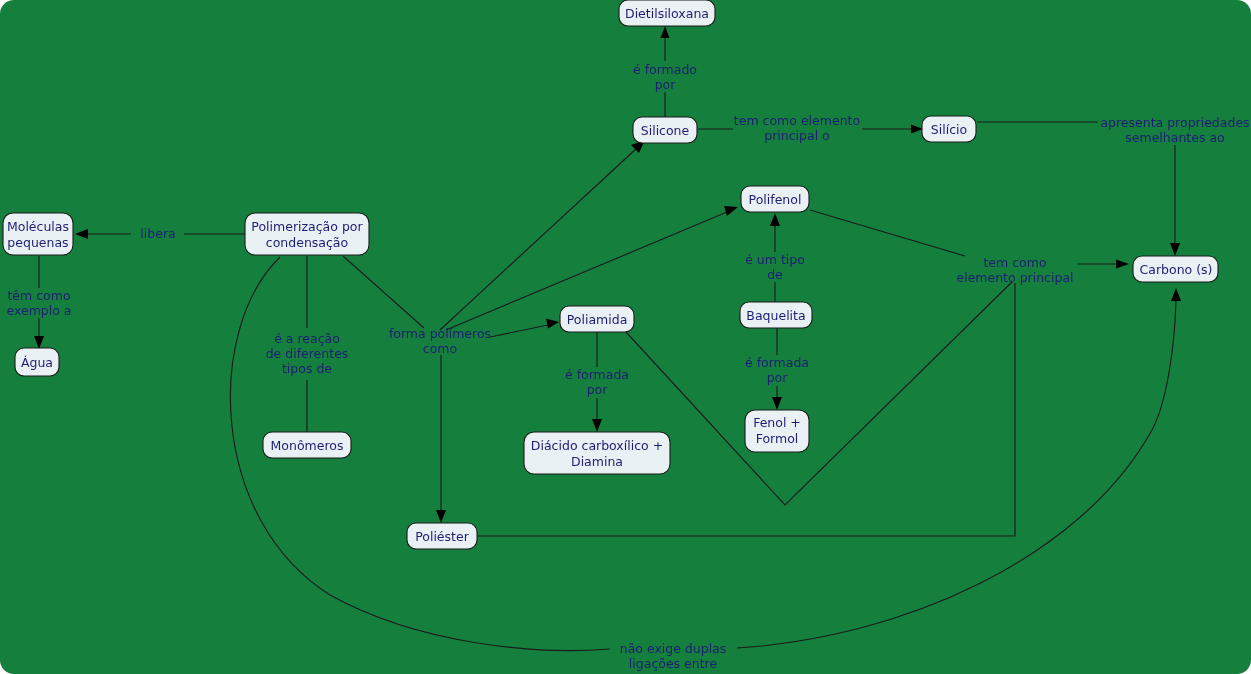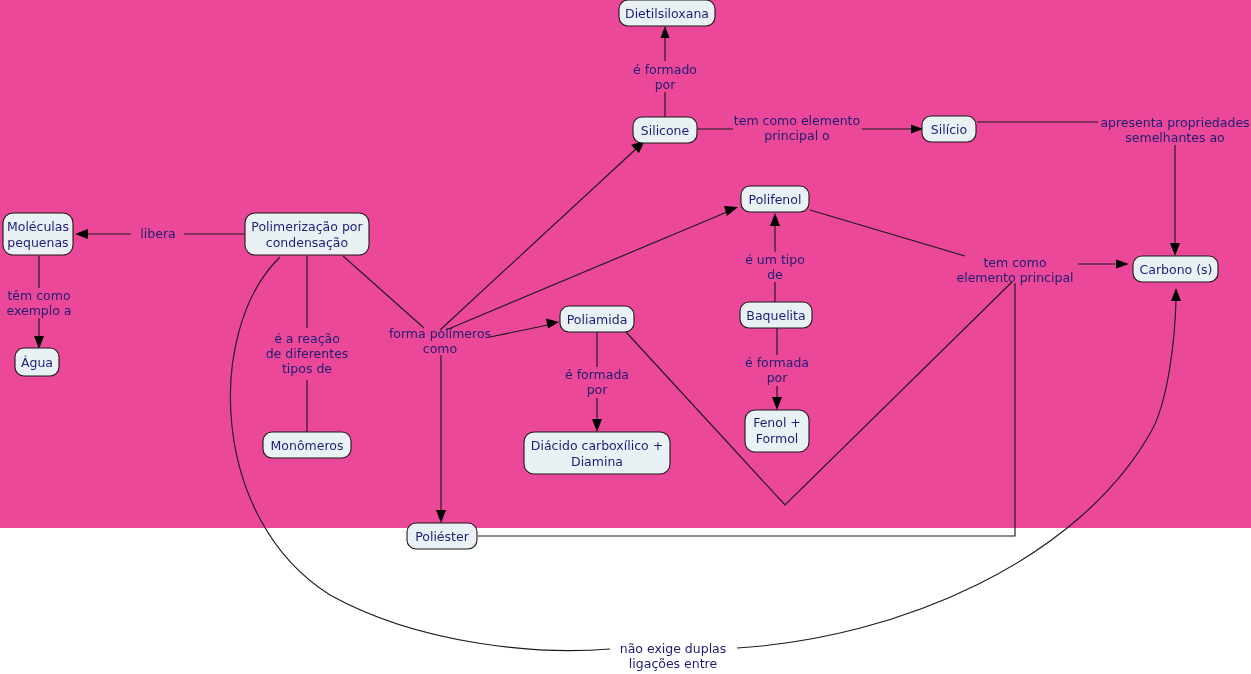--- a/index.html
+++ b/index.html
@@ -10,22 +10,23 @@
   }
   body {
     width: 1251px;
     height: 674px;
     overflow: hidden;
     font-family: "DejaVu Sans", "Liberation Sans", sans-serif;
   }
   #map-root {
     position: relative;
     width: 1251px;
-    height: 528px;
-    background: #ec4899;
+    height: 674px;
+    background: #15803d;
+    border-radius: 14px;
   }
   svg#map-svg {
     position: absolute;
     top: 0;
     left: 0;
     width: 1251px;
     height: 674px;
   }
   .node-box {
     fill: #e9f1f5;

